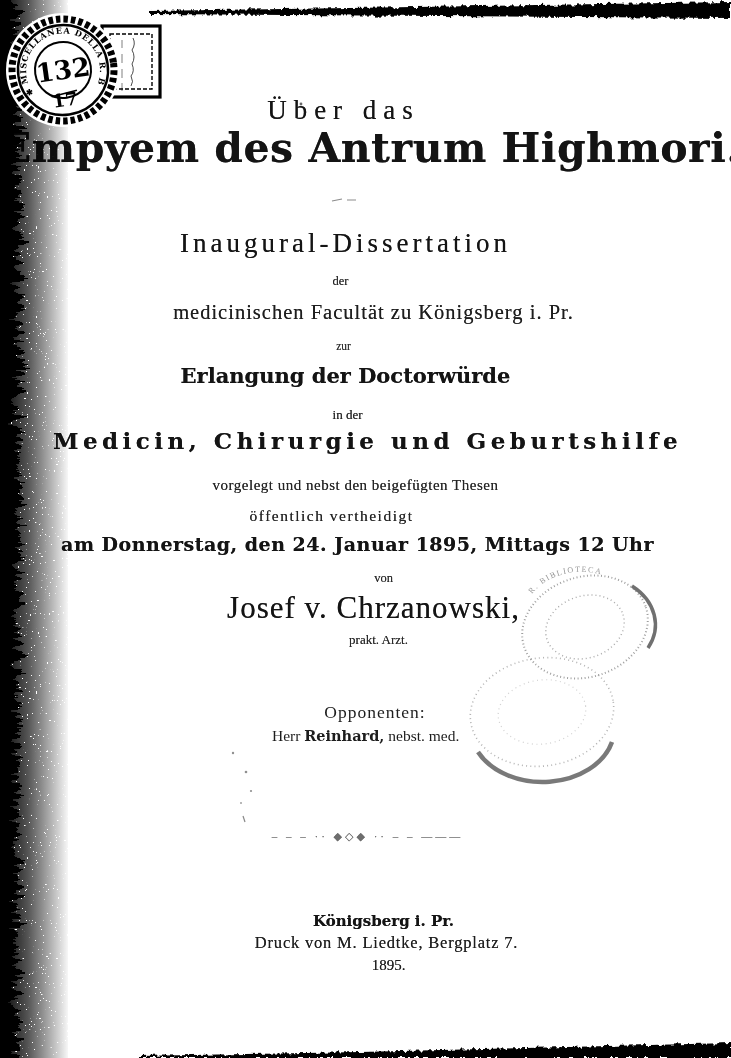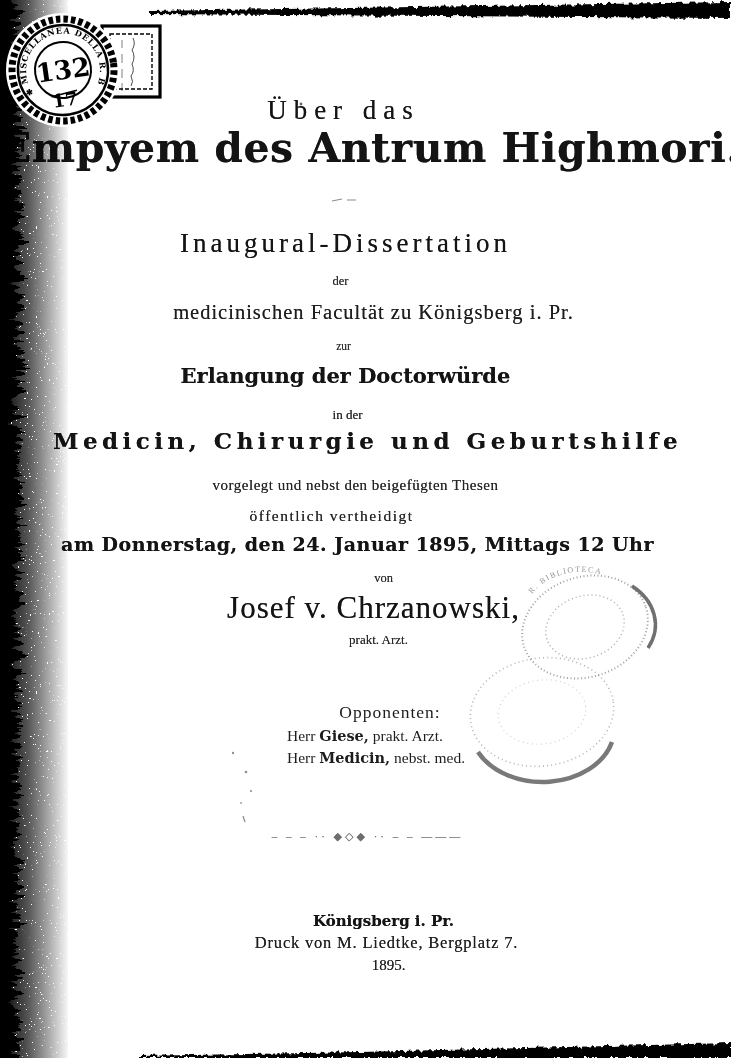--- a/index.html
+++ b/index.html
@@ -28,21 +28,21 @@
   .l-zur        { top: 340px; font-size: 11.5px; transform: translateX(-22px); color:#2e2e2e; }
   .l-degree     { top: 363px; font-size: 21px; font-weight: 700; font-family: "DejaVu Serif", serif; transform: translateX(-20px); }
   .l-inder      { top: 407px; font-size: 13px; transform: translateX(-18px); color:#262626; }
   .l-fields     { top: 427px; font-size: 23px; font-weight: 700; font-family: "DejaVu Serif", serif; letter-spacing: 4.5px; transform: translateX(2px); }
   .l-presented  { top: 477px; font-size: 15px; letter-spacing: 0.5px; transform: translateX(-10px); color:#242424; }
   .l-defended   { top: 507px; font-size: 15.5px; letter-spacing: 1.5px; transform: translateX(-34px); color:#242424; }
   .l-dateline   { top: 533px; font-size: 19px; font-weight: 700; font-family: "DejaVu Serif", serif; letter-spacing: 0.5px; transform: translateX(-8px); }
   .l-von        { top: 571px; font-size: 12.5px; transform: translateX(18px); color:#2a2a2a; }
   .l-name       { top: 590px; font-size: 31px; letter-spacing: 1px; transform: translateX(8px); }
   .l-prakt      { top: 632px; font-size: 13px; transform: translateX(13px); color:#2a2a2a; }
-  .opp-block    { position: absolute; left: 287px; top: 702px; width: 206px; }
+  .opp-block    { position: absolute; left: 272px; top: 702px; width: 206px; }
   .opp-heading  { font-size: 17.5px; text-align: center; letter-spacing: 1px; color:#1d1d1d; white-space: nowrap; }
   .opp-line     { font-size: 15.5px; margin-top: 4px; text-align: left; color:#1d1d1d; white-space: nowrap; }
   .opp-line b   { font-weight: 700; font-family: "DejaVu Serif", serif; font-size: 14.5px; }
   .l-divider    { top: 830px; font-size: 11px; letter-spacing: 3px; color: #4a4a4a; opacity: 0.8; transform: translateX(2px); }
   .l-city       { top: 912px; font-size: 15px; font-weight: 700; font-family: "DejaVu Serif", serif; transform: translateX(18px); }
   .l-printer    { top: 933px; font-size: 16.5px; letter-spacing: 0.8px; transform: translateX(21px); color:#1d1d1d; }
   .l-year       { top: 957px; font-size: 15px; transform: translateX(23px); color:#1d1d1d; }
   .txt-layer { position: absolute; inset: 0; z-index: 2; text-decoration: underline; }
   .artifact-layer { position: absolute; inset: 0; z-index: 3; pointer-events: none; }
   .stamp-num { font-family: "DejaVu Serif", serif; font-weight: 700; }
@@ -66,26 +66,21 @@
     <div class="line l-defended">öffentlich vertheidigt</div>
     <div class="line l-dateline">am Donnerstag, den 24. Januar 1895, Mittags 12 Uhr</div>
     <div class="line l-von">von</div>
     <div class="line l-name">Josef v. Chrzanowski,</div>
     <div class="line l-prakt">prakt. Arzt.</div>
 
     <div class="opp-block">
       <div class="opp-heading">Opponenten:</div>
       <div class="opp-line">
         <span>Herr</span>
-        <b>Giese,</b>
-        <span>prakt. Arzt.</span>
-      </div>
-      <div class="opp-line">
-        <span>Herr</span>
-        <b>Medicin,</b>
+        <b>Reinhard,</b>
         <span>nebst. med.</span>
       </div>
     </div>
 
     <div class="line l-divider">– – – ·· ◆◇◆ ·· – – ———</div>
 
     <div class="line l-city">Königsberg i. Pr.</div>
     <div class="line l-printer">Druck von M. Liedtke, Bergplatz 7.</div>
     <div class="line l-year">1895.</div>
   </div>

